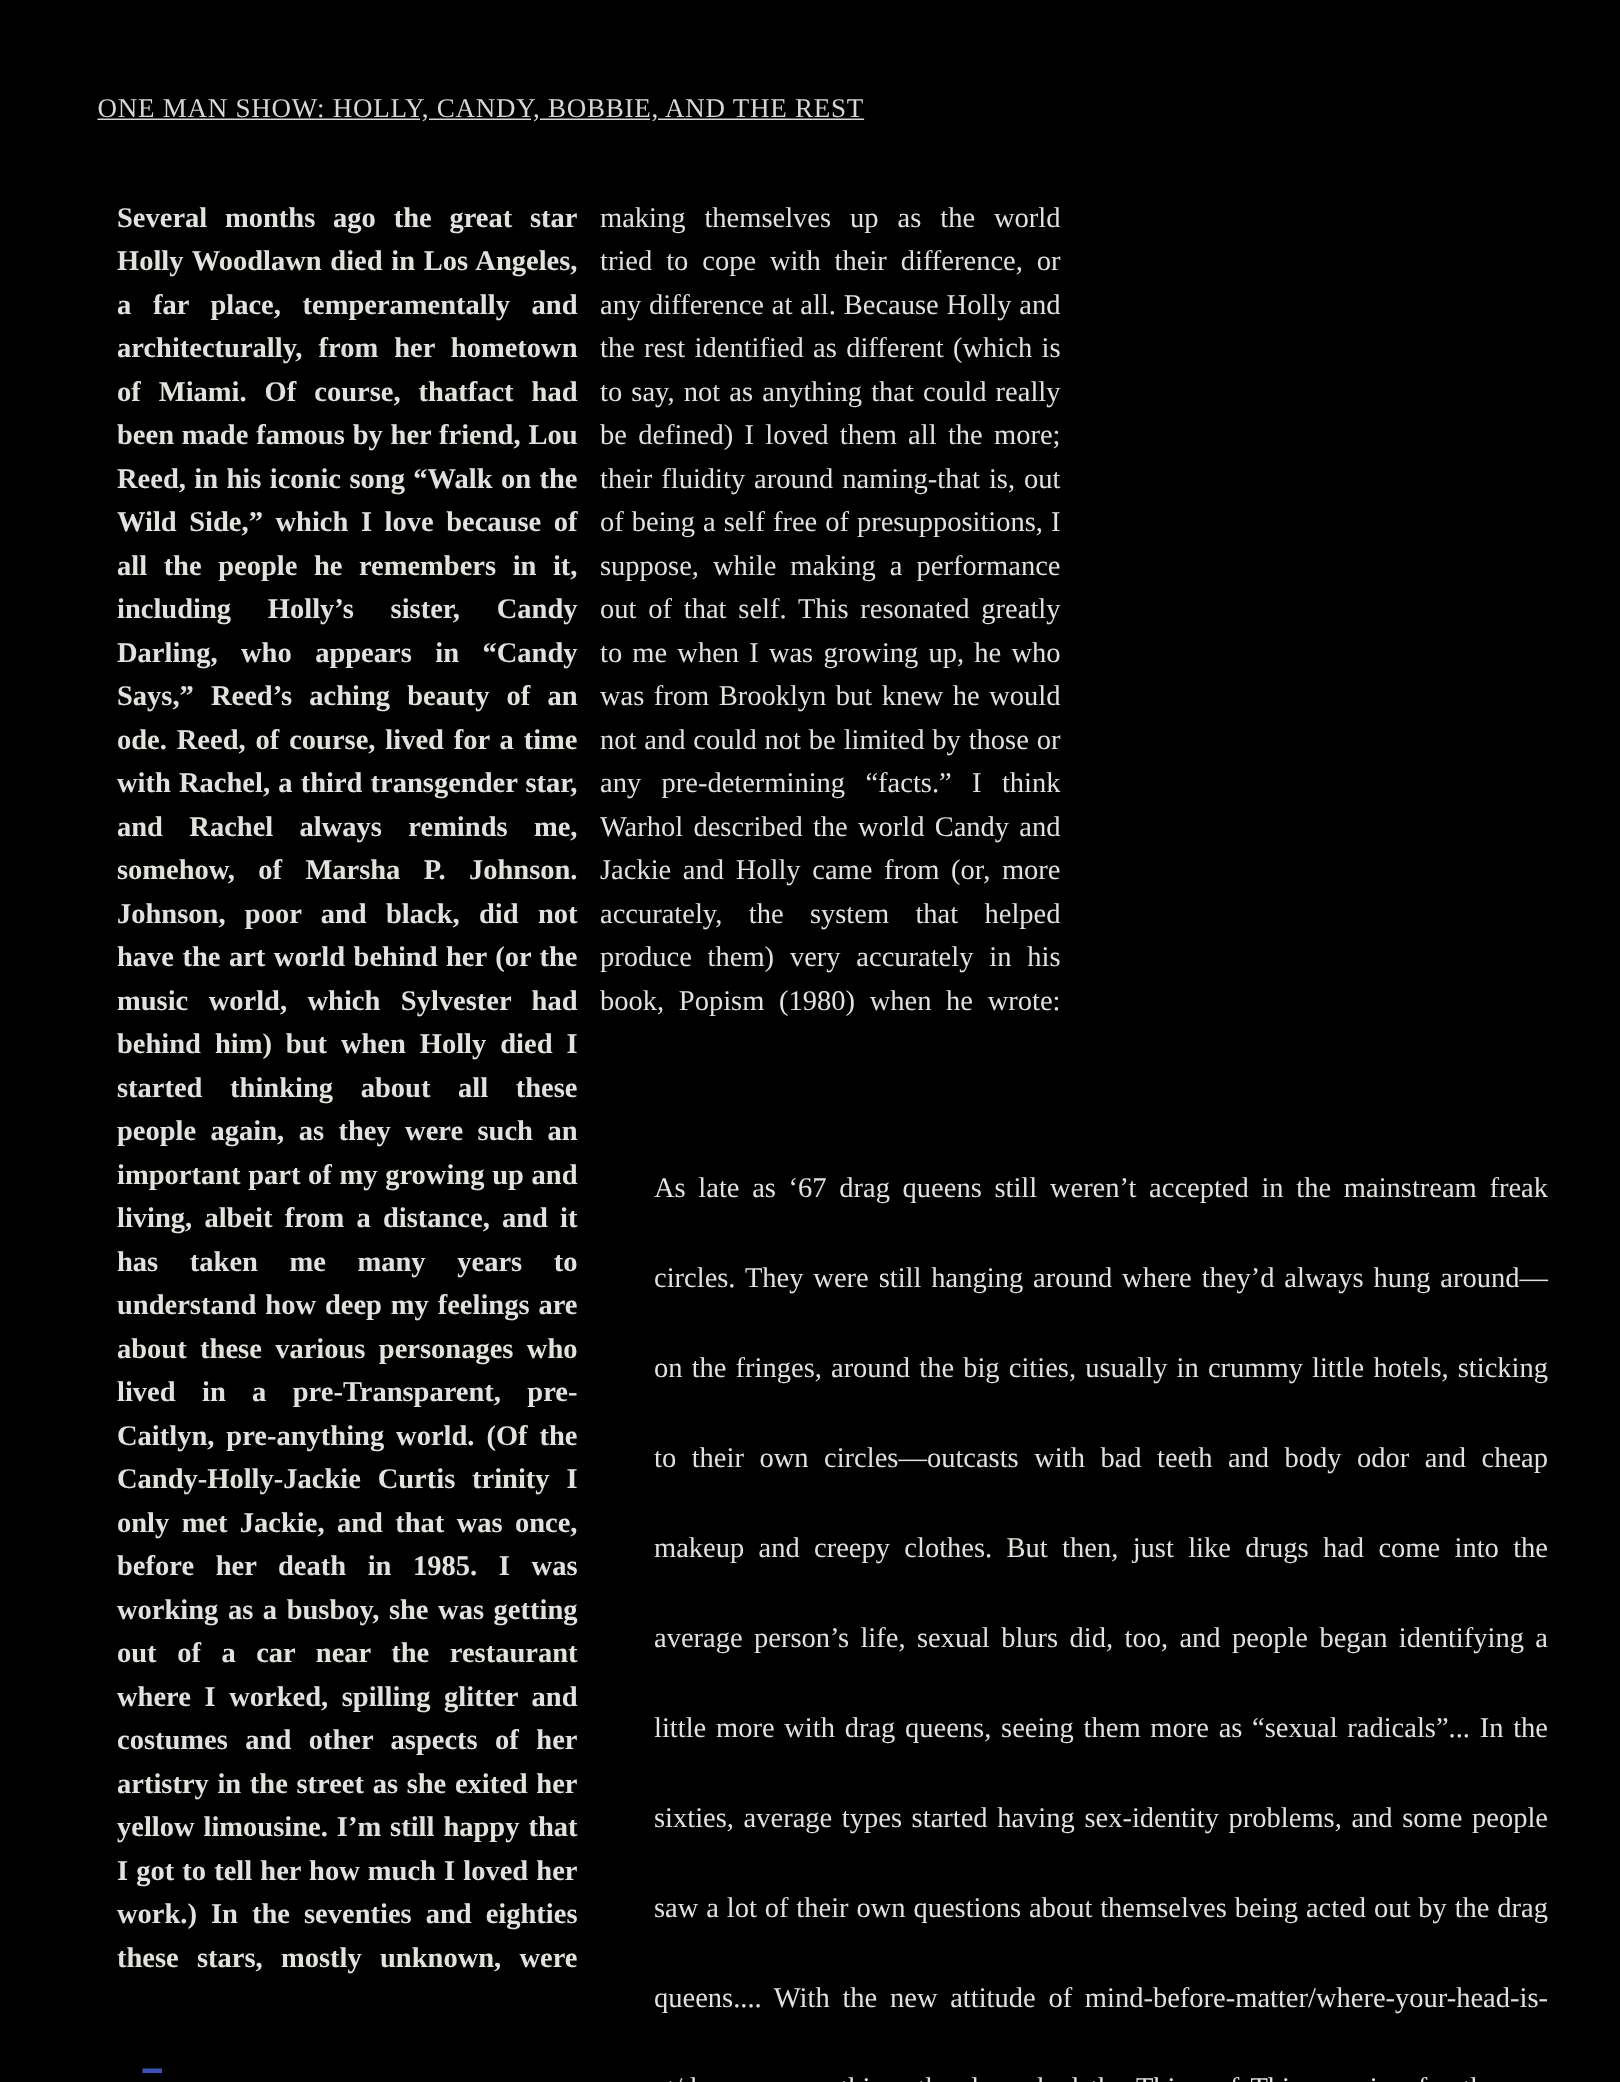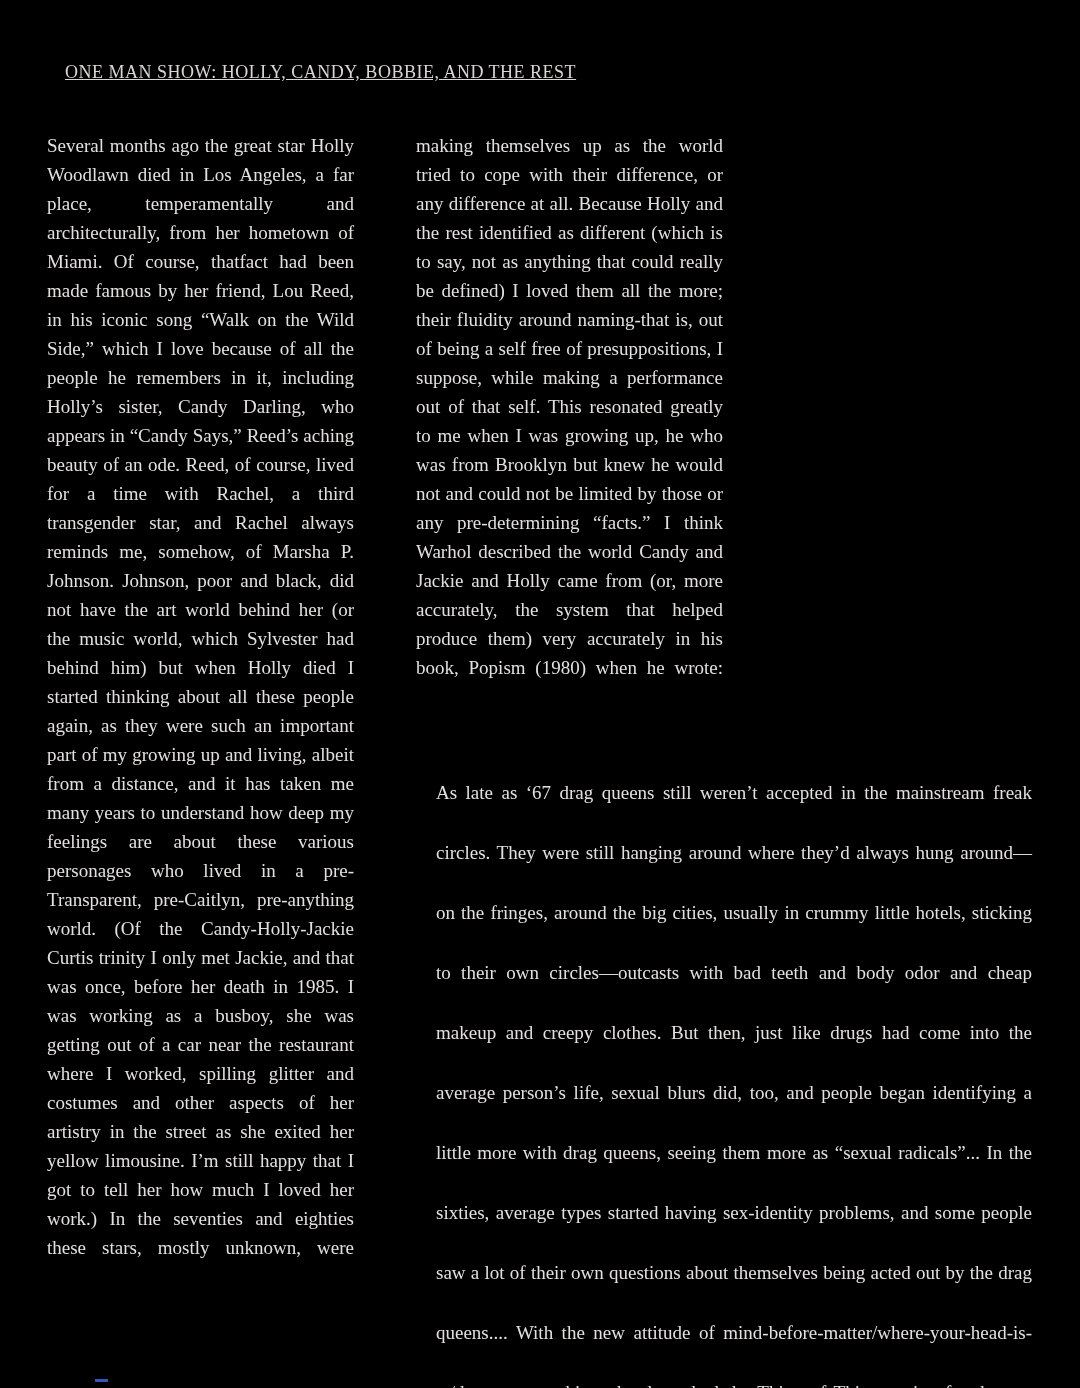--- a/index.html
+++ b/index.html
@@ -31,22 +31,22 @@
     width: 307px;
     font-size: 19px;
     line-height: 29px;
     color: #e3e1de;
     text-align: justify;
     text-align-last: justify;
     hyphens: auto;
     -webkit-hyphens: auto;
   }
   .col p { margin: 0; }
-  .col-left  { left: 47px; }
-  .col-right { left: 416px; }
+  .col-left  { left: 78px; font-weight: bold; }
+  .col-right { left: 400px; }
   .popism-quote {
     position: absolute;
     left: 420px;
     top: 747px;
     width: 596px;
     margin: 16px;
     font-size: 19px;
     line-height: 60px;
     color: #e3e1de;
     text-align: justify;

